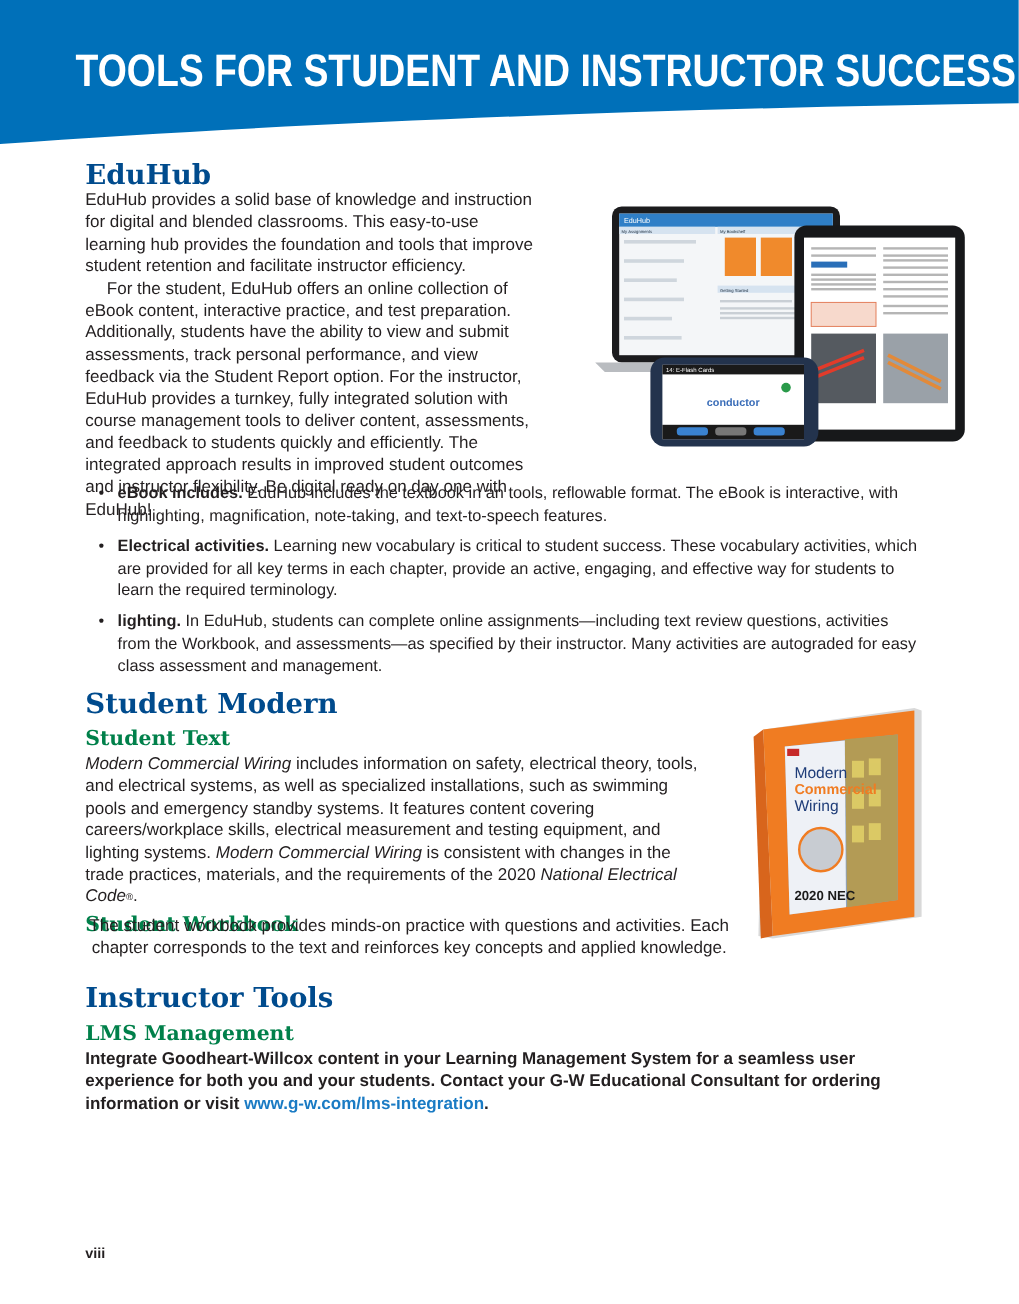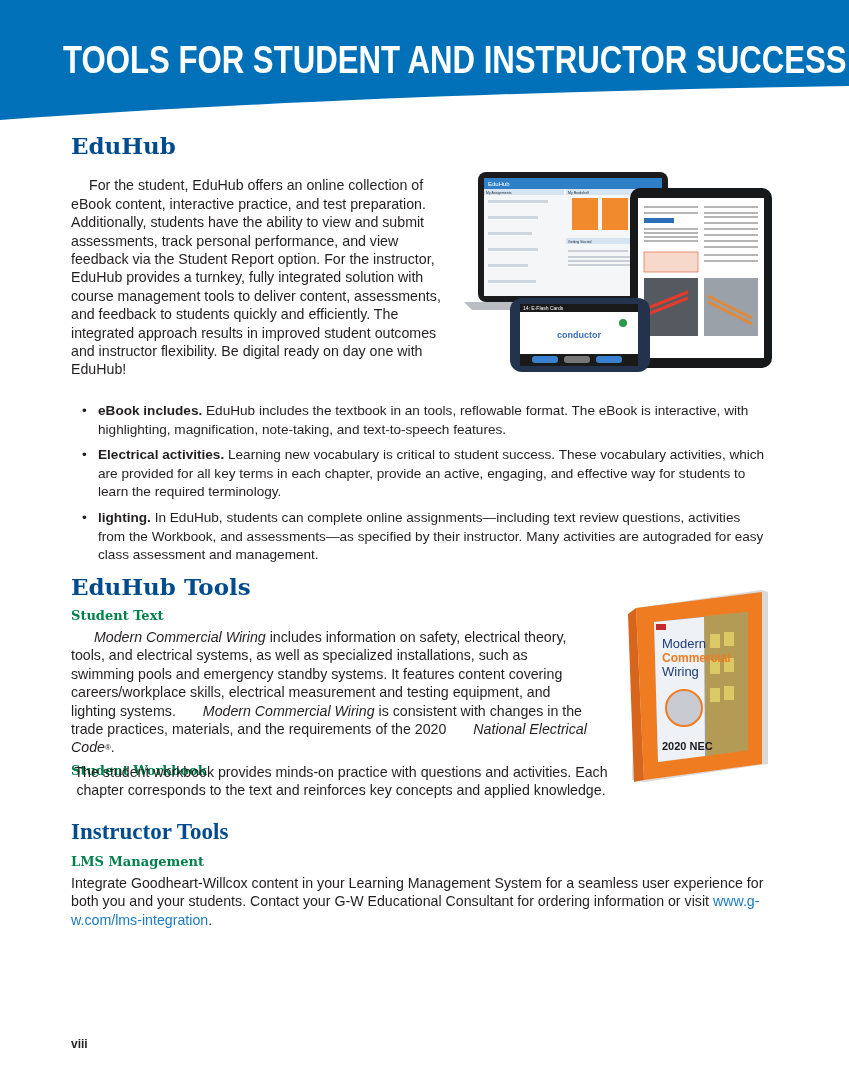--- a/index.html
+++ b/index.html
@@ -14,56 +14,56 @@
     font-size: 38px; color: #ffffff; letter-spacing: 0px;
     transform: scaleX(0.82); transform-origin: left center;
     white-space: nowrap; line-height: 44px;
   }
   h2.section {
     position: absolute; font-family: "DejaVu Serif", serif; font-weight: bold;
     color: #004b8d; font-size: 23px; line-height: 28px; white-space: nowrap;
   }
   h3.sub {
     position: absolute; font-family: "DejaVu Serif", serif; font-weight: bold;
-    color: #00804a; font-size: 13px; line-height: 22px; white-space: nowrap;
+    color: #00804a; font-size: 17px; line-height: 22px; white-space: nowrap;
   }
   .para {
     position: absolute; font-size: 14.2px; line-height: 18.4px; color: #231f20;
   }
   .para .indent { display: inline-block; width: 18px; }
-  .para i { font-style: italic; margin-left: 23px; }
+  .para i { font-style: italic; }
   .para sup { font-size: 8px; vertical-align: top; position: relative; top: 1px; }
   .link { color: #1a7bc4; }
 
   .bullets { position: absolute; left: 80px; top: 402px; width: 690px; list-style: none; }
   .bullets li {
     position: relative; padding-left: 18px; font-size: 13.6px; line-height: 18.6px;
     margin-bottom: 7px; color: #231f20;
   }
   .bullets li .dot { position: absolute; left: 2px; top: 0; }
   .bullets li b { font-weight: bold; }
 
-  .device-img { position: absolute; left: 460px; top: 168px; width: 320px; height: 210px; }
+  .device-img { position: absolute; left: 492px; top: 168px; width: 320px; height: 210px; }
   .book-img { position: absolute; left: 622px; top: 584px; width: 150px; height: 200px; }
 
   .page-number { position: absolute; left: 71px; top: 1037px; font-size: 12px; font-weight: bold; color: #231f20; }
 </style>
 </head>
 <body>
 
 <div class="header-band">
   <svg width="849" height="122" viewBox="0 0 849 122">
     <path d="M0 0 H849 V86 C560 90 250 102 0 120 Z" fill="#0070b9"></path>
   </svg>
 </div>
 <div class="page-title">TOOLS FOR STUDENT AND INSTRUCTOR SUCCESS</div>
 
 <h2 class="section" style="left:71px; top:132px;">EduHub</h2>
 <div class="para" style="left:71px; top:158px; width:376px;">
-  <br>
+  <span>EduHub provides a solid base of knowledge and instruction for digital and blended classrooms. This easy-to-use learning hub provides the foundation and tools that improve student retention and facilitate instructor efficiency.</span><br>
   <span class="indent"></span><span>For the student, EduHub offers an online collection of eBook content, interactive practice, and test preparation. Additionally, students have the ability to view and submit assessments, track personal performance, and view feedback via the Student Report option. For the instructor, EduHub provides a turnkey, fully integrated solution with course management tools to deliver content, assessments, and feedback to students quickly and efficiently. The integrated approach results in improved student outcomes and instructor flexibility. Be digital ready on day one with EduHub!</span>
 </div>
 
 <div class="device-img">
   <svg width="320" height="210" viewBox="0 0 320 210">
 
     <rect x="18" y="4" width="190" height="130" rx="8" fill="#1b1b1d"></rect>
     <rect x="24" y="10" width="178" height="118" fill="#f4f6f8"></rect>
     <rect x="24" y="10" width="178" height="11" fill="#2f7fc7"></rect>
     <text x="28" y="18" font-size="6" fill="#fff" font-family="Liberation Sans, sans-serif">EduHub</text>
@@ -130,21 +130,21 @@
     <rect x="136" y="188" width="26" height="7" rx="3" fill="#3a82d0"></rect>
   </svg>
 </div>
 
 <ul class="bullets">
   <li><span class="dot">•</span><b>eBook includes.</b><span> EduHub includes the textbook in an tools, reflowable format. The eBook is interactive, with highlighting, magnification, note-taking, and text-to-speech features.</span></li>
   <li><span class="dot">•</span><b>Electrical activities.</b><span> Learning new vocabulary is critical to student success. These vocabulary activities, which are provided for all key terms in each chapter, provide an active, engaging, and effective way for students to learn the required terminology.</span></li>
   <li><span class="dot">•</span><b>lighting.</b><span> In EduHub, students can complete online assignments—including text review questions, activities from the Workbook, and assessments—as specified by their instructor. Many activities are autograded for easy class assessment and management.</span></li>
 </ul>
 
-<h2 class="section" style="left:71px; top:573px;">EduHub Tools</h2>
+<h2 class="section" style="left:71px; top:573px;">Student Modern</h2>
 <h3 class="sub" style="left:71px; top:605px;">Student Text</h3>
 <div class="para" style="left:71px; top:628px; width:522px;">
   <i>Modern Commercial Wiring</i><span> includes information on safety, electrical theory, tools, and electrical systems, as well as specialized installations, such as swimming pools and emergency standby systems. It features content covering careers/workplace skills, electrical measurement and testing equipment, and lighting systems. </span><i>Modern Commercial Wiring</i><span> is consistent with changes in the trade practices, materials, and the requirements of the 2020 </span><i>National Electrical Code</i><sup>®</sup><span>.</span>
 </div>
 
 <h3 class="sub" style="left:71px; top:760px;">Student Workbook</h3>
 <div class="para" style="left:71px; top:763px; width:540px;text-align:center;">The student workbook provides minds-on practice with questions and activities. Each chapter corresponds to the text and reinforces key concepts and applied knowledge.</div>
 
 <div class="book-img">
   <svg width="150" height="200" viewBox="0 0 150 200">
@@ -164,19 +164,19 @@
     <path d="M32 38 L82 33 L83 172 L36 178 Z" fill="#ffffff" opacity="0.85"></path>
     <text x="40" y="64" font-size="13" fill="#1e3c78" font-family="Liberation Sans, sans-serif">Modern</text>
     <text x="40" y="78" font-size="12" font-weight="bold" fill="#f07c22" font-family="Liberation Sans, sans-serif">Commercial</text>
     <text x="40" y="92" font-size="13" fill="#1e3c78" font-family="Liberation Sans, sans-serif">Wiring</text>
     <circle cx="62" cy="124" r="18" fill="#c8ccd2" stroke="#f07c22" stroke-width="2"></circle>
     <text x="40" y="166" font-size="11" font-weight="bold" fill="#1a1a1a" font-family="Liberation Sans, sans-serif">2020 NEC</text>
     <rect x="34" y="40" width="10" height="6" fill="#c62a2a"></rect>
   </svg>
 </div>
 
-<h2 class="section" style="left:71px; top:818px;font-family:Liberation Serif, serif;">Instructor Tools</h2>
+<h2 class="section" style="left:71px; top:818px;">Instructor Tools</h2>
 <h3 class="sub" style="left:71px; top:851px;">LMS Management</h3>
-<div class="para" style="left:71px; top:874px; width:710px;">
+<div class="para" style="left:71px; top:874px; width:710px;font-weight:bold;">
   <span>Integrate Goodheart-Willcox content in your Learning Management System for a seamless user experience for both you and your students. Contact your G-W Educational Consultant for ordering information or visit </span><span class="link">www.g-w.com/lms-integration</span><span>.</span>
 </div>
 
 <div class="page-number">viii</div>
 
 </body></html>

